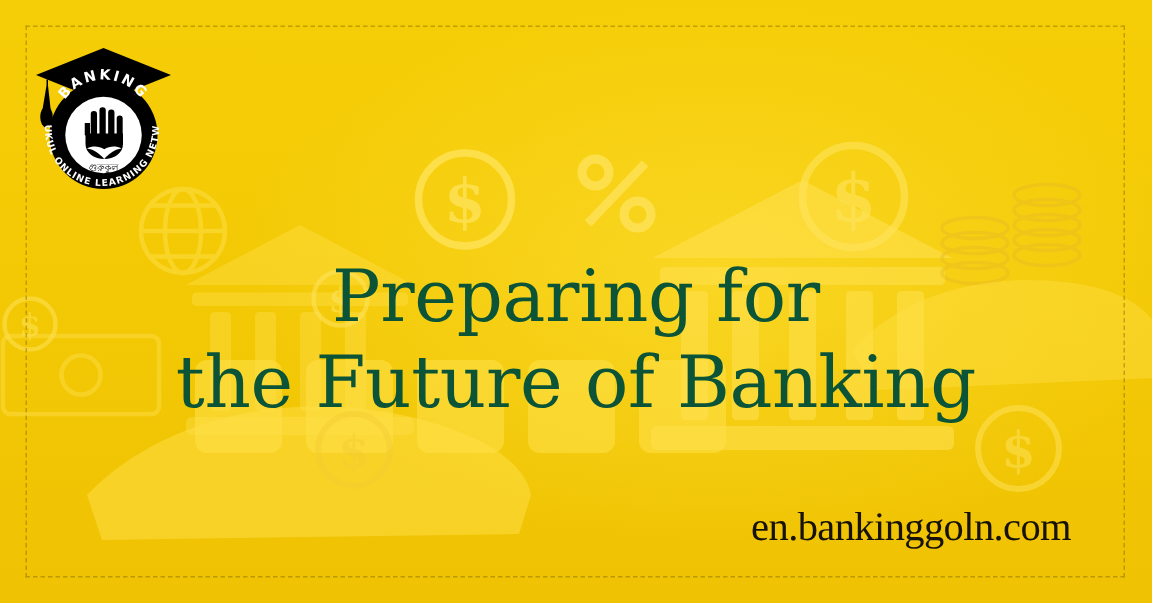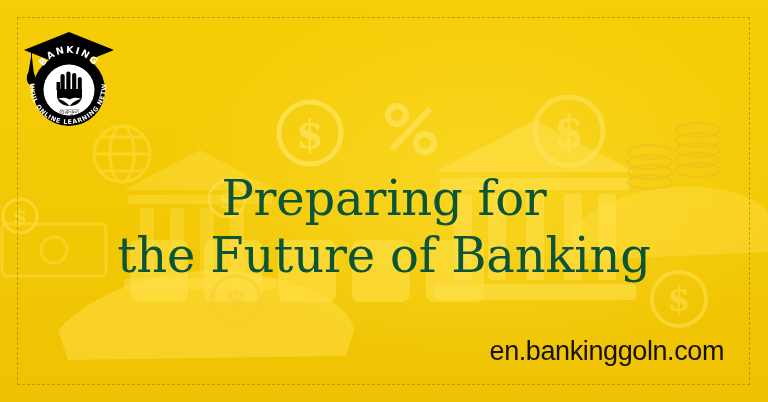--- a/index.html
+++ b/index.html
@@ -62,23 +62,23 @@
     font-size: 48px;
     line-height: 57px;
     letter-spacing: -0.2px;
     color: #0C5437;
     white-space: pre-line;
   }
 
   
   .site-url {
     position: absolute;
-    right: 44px;
+    right: 54px;
     top: 336px;
-    font-family: Liberation Sans, sans-serif;
+    font-family: Liberation Serif, serif;
     font-weight: normal;
     font-size: 27px;
     letter-spacing: -0.4px;
     color: #161208;
   }
 </style>
 </head>
 <body>
 
 <div class="banner">

